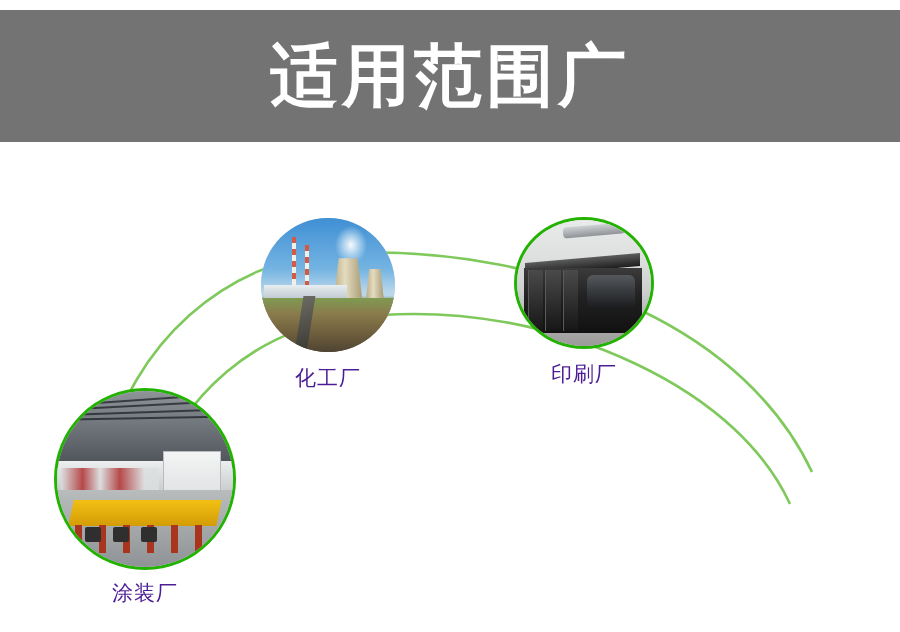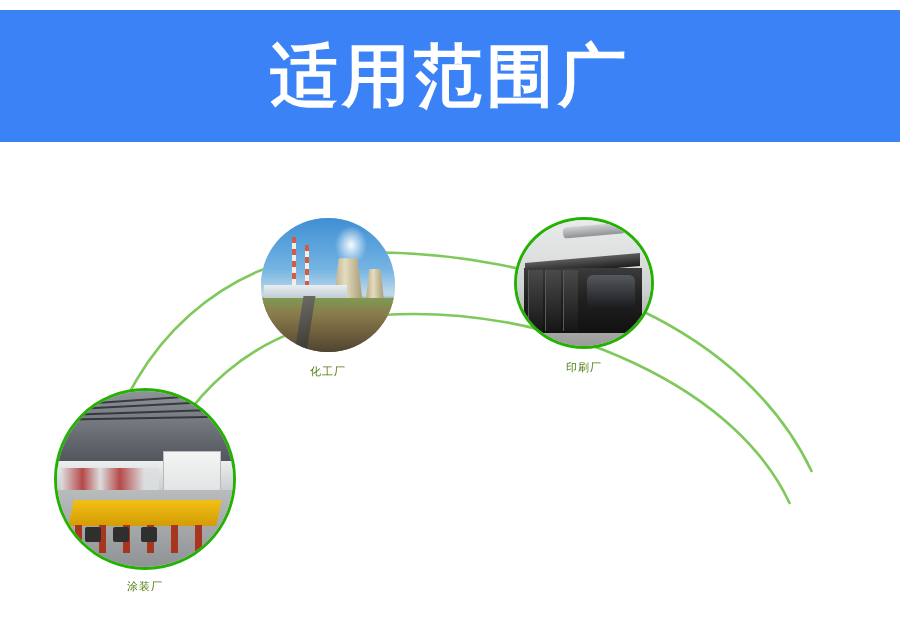--- a/index.html
+++ b/index.html
@@ -18,21 +18,21 @@
     overflow: hidden;
   }
 
   
   .banner {
     position: absolute;
     left: 0;
     top: 10px;
     width: 900px;
     height: 132px;
-    background: #3b82f6;
+    background: #737373;
     display: flex;
     align-items: center;
     justify-content: center;
   }
   .banner-title {
     color: #ffffff;
     font-size: 68px;
     font-weight: bold;
     letter-spacing: 4px;
     line-height: 1;
@@ -67,22 +67,22 @@
     background: #cfd6da;
   }
   .node-circle.ringed {
     box-shadow: 0 0 0 3px #22b200;
   }
   .node-label {
     position: absolute;
     left: 50%;
     transform: translateX(-50%);
     white-space: nowrap;
-    color: #4d7c0f;
-    font-size: 11px;
+    color: #4c1d95;
+    font-size: 21px;
     font-weight: normal;
     letter-spacing: 1px;
     font-family: "DejaVu Sans", "Liberation Sans", sans-serif;
   }
 
   
   #node-chemical { left: 261px; top: 76px; }
   #node-chemical .node-circle { width: 134px; height: 134px; }
   #node-chemical .node-label { top: 146px; }
 

